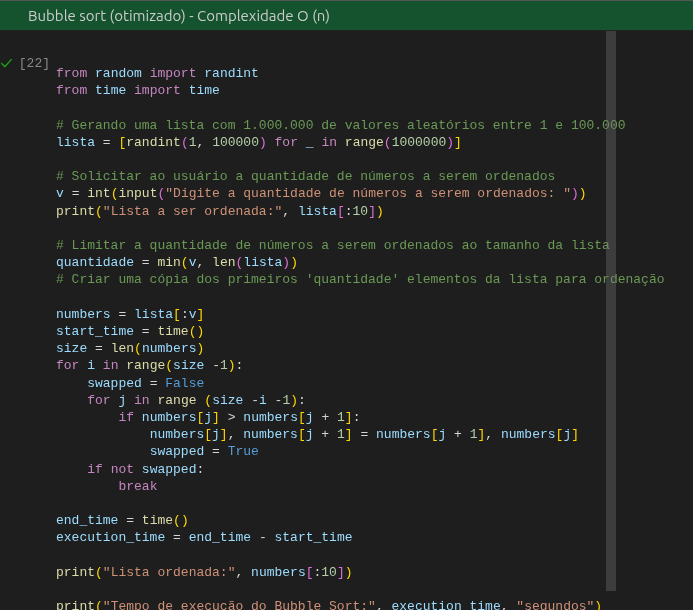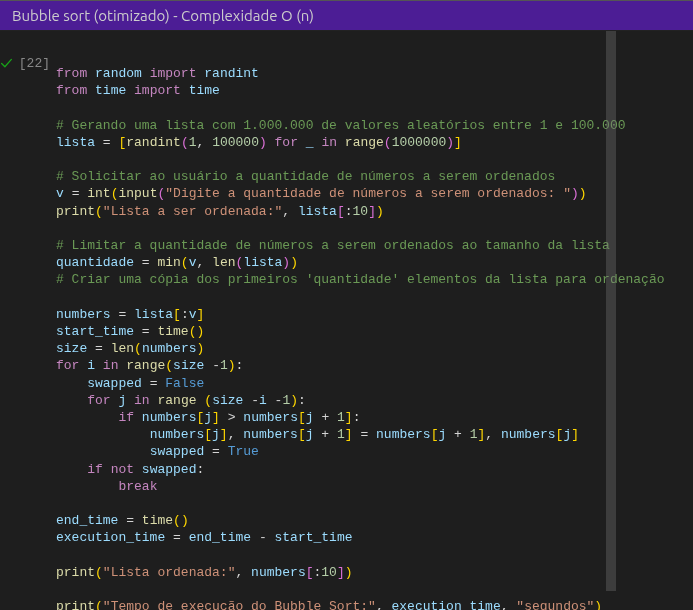--- a/index.html
+++ b/index.html
@@ -7,23 +7,23 @@
     padding: 0;
     width: 693px;
     height: 610px;
     overflow: hidden;
     background: #1e1e1e;
     font-family: Consolas, "Courier New", monospace;
     font-size: 13px;
     color: #d4d4d4;
   }
   .header {
-    background: #4c1d95;
+    background: #14532d;
     color: #cccccc;
-    padding: 6px 12px;
+    padding: 6px 28px;
     font-family: -apple-system, "Segoe UI", Ubuntu, sans-serif;
     font-size: 15px;
     border-top: 1px solid #555;
     border-bottom: 1px solid #222;
   }
   .cell-area {
     display: flex;
     position: relative;
     padding-top: 25px;
     font-family: Liberation Mono, monospace;

